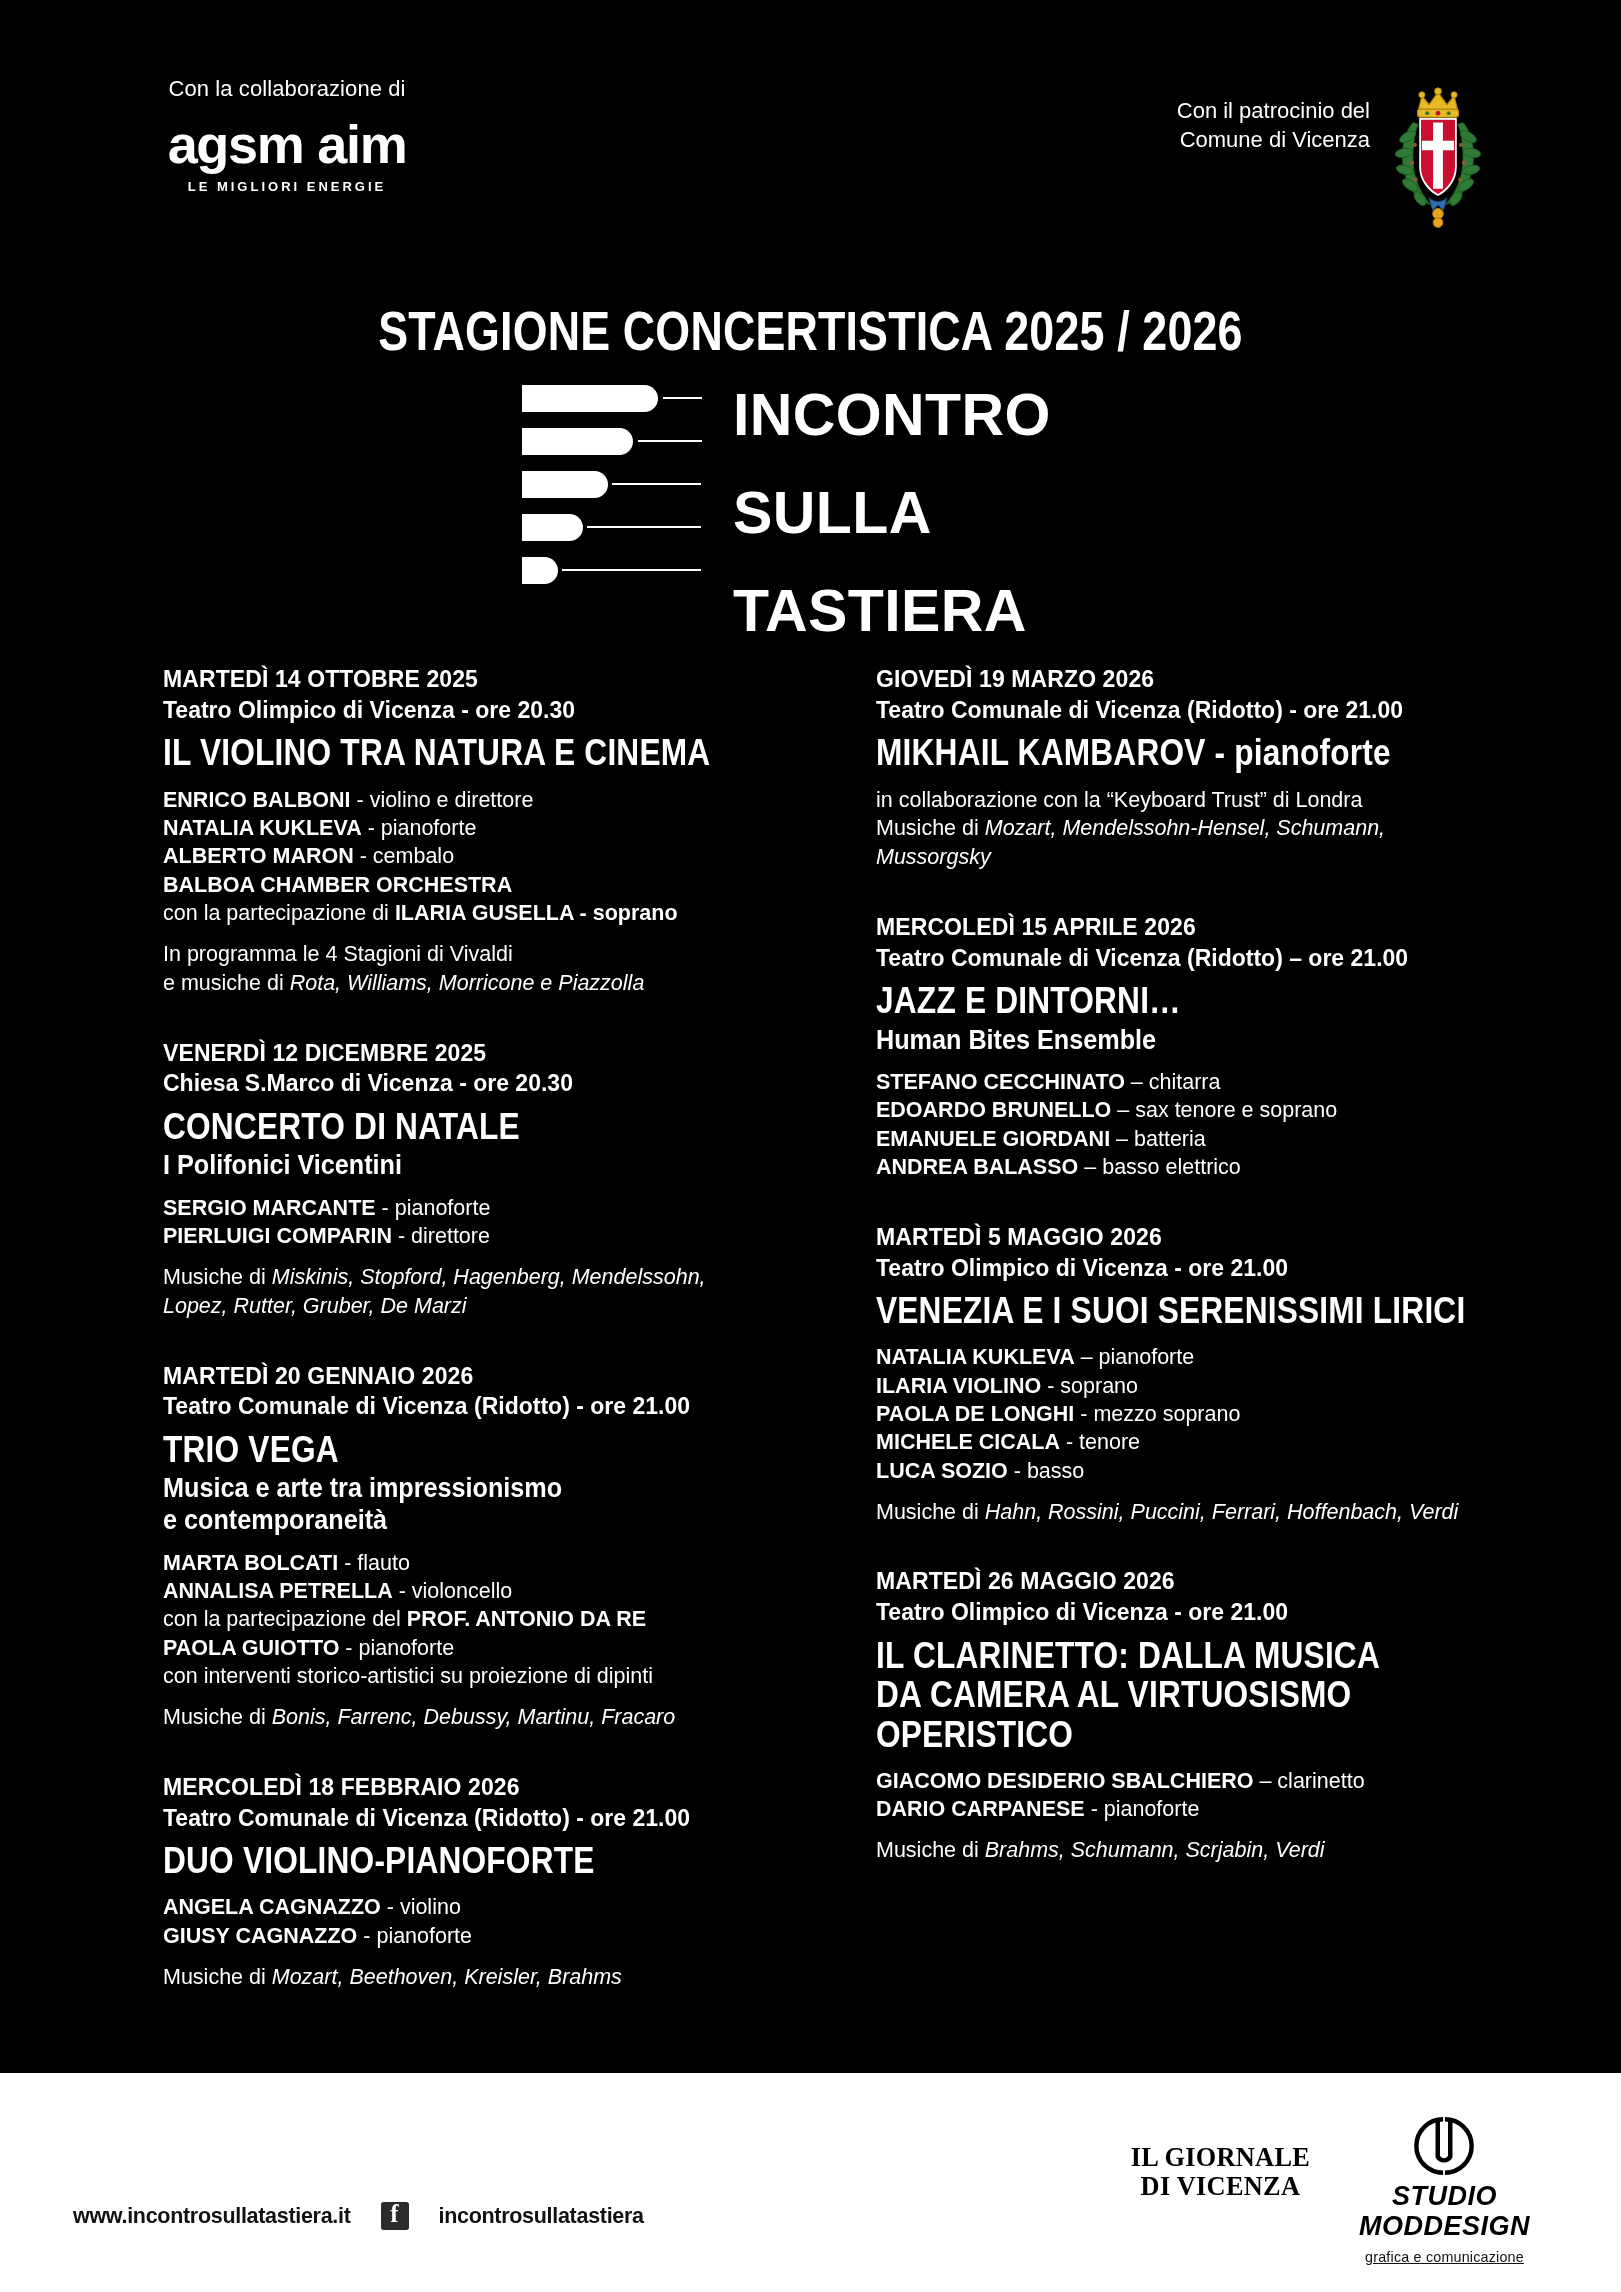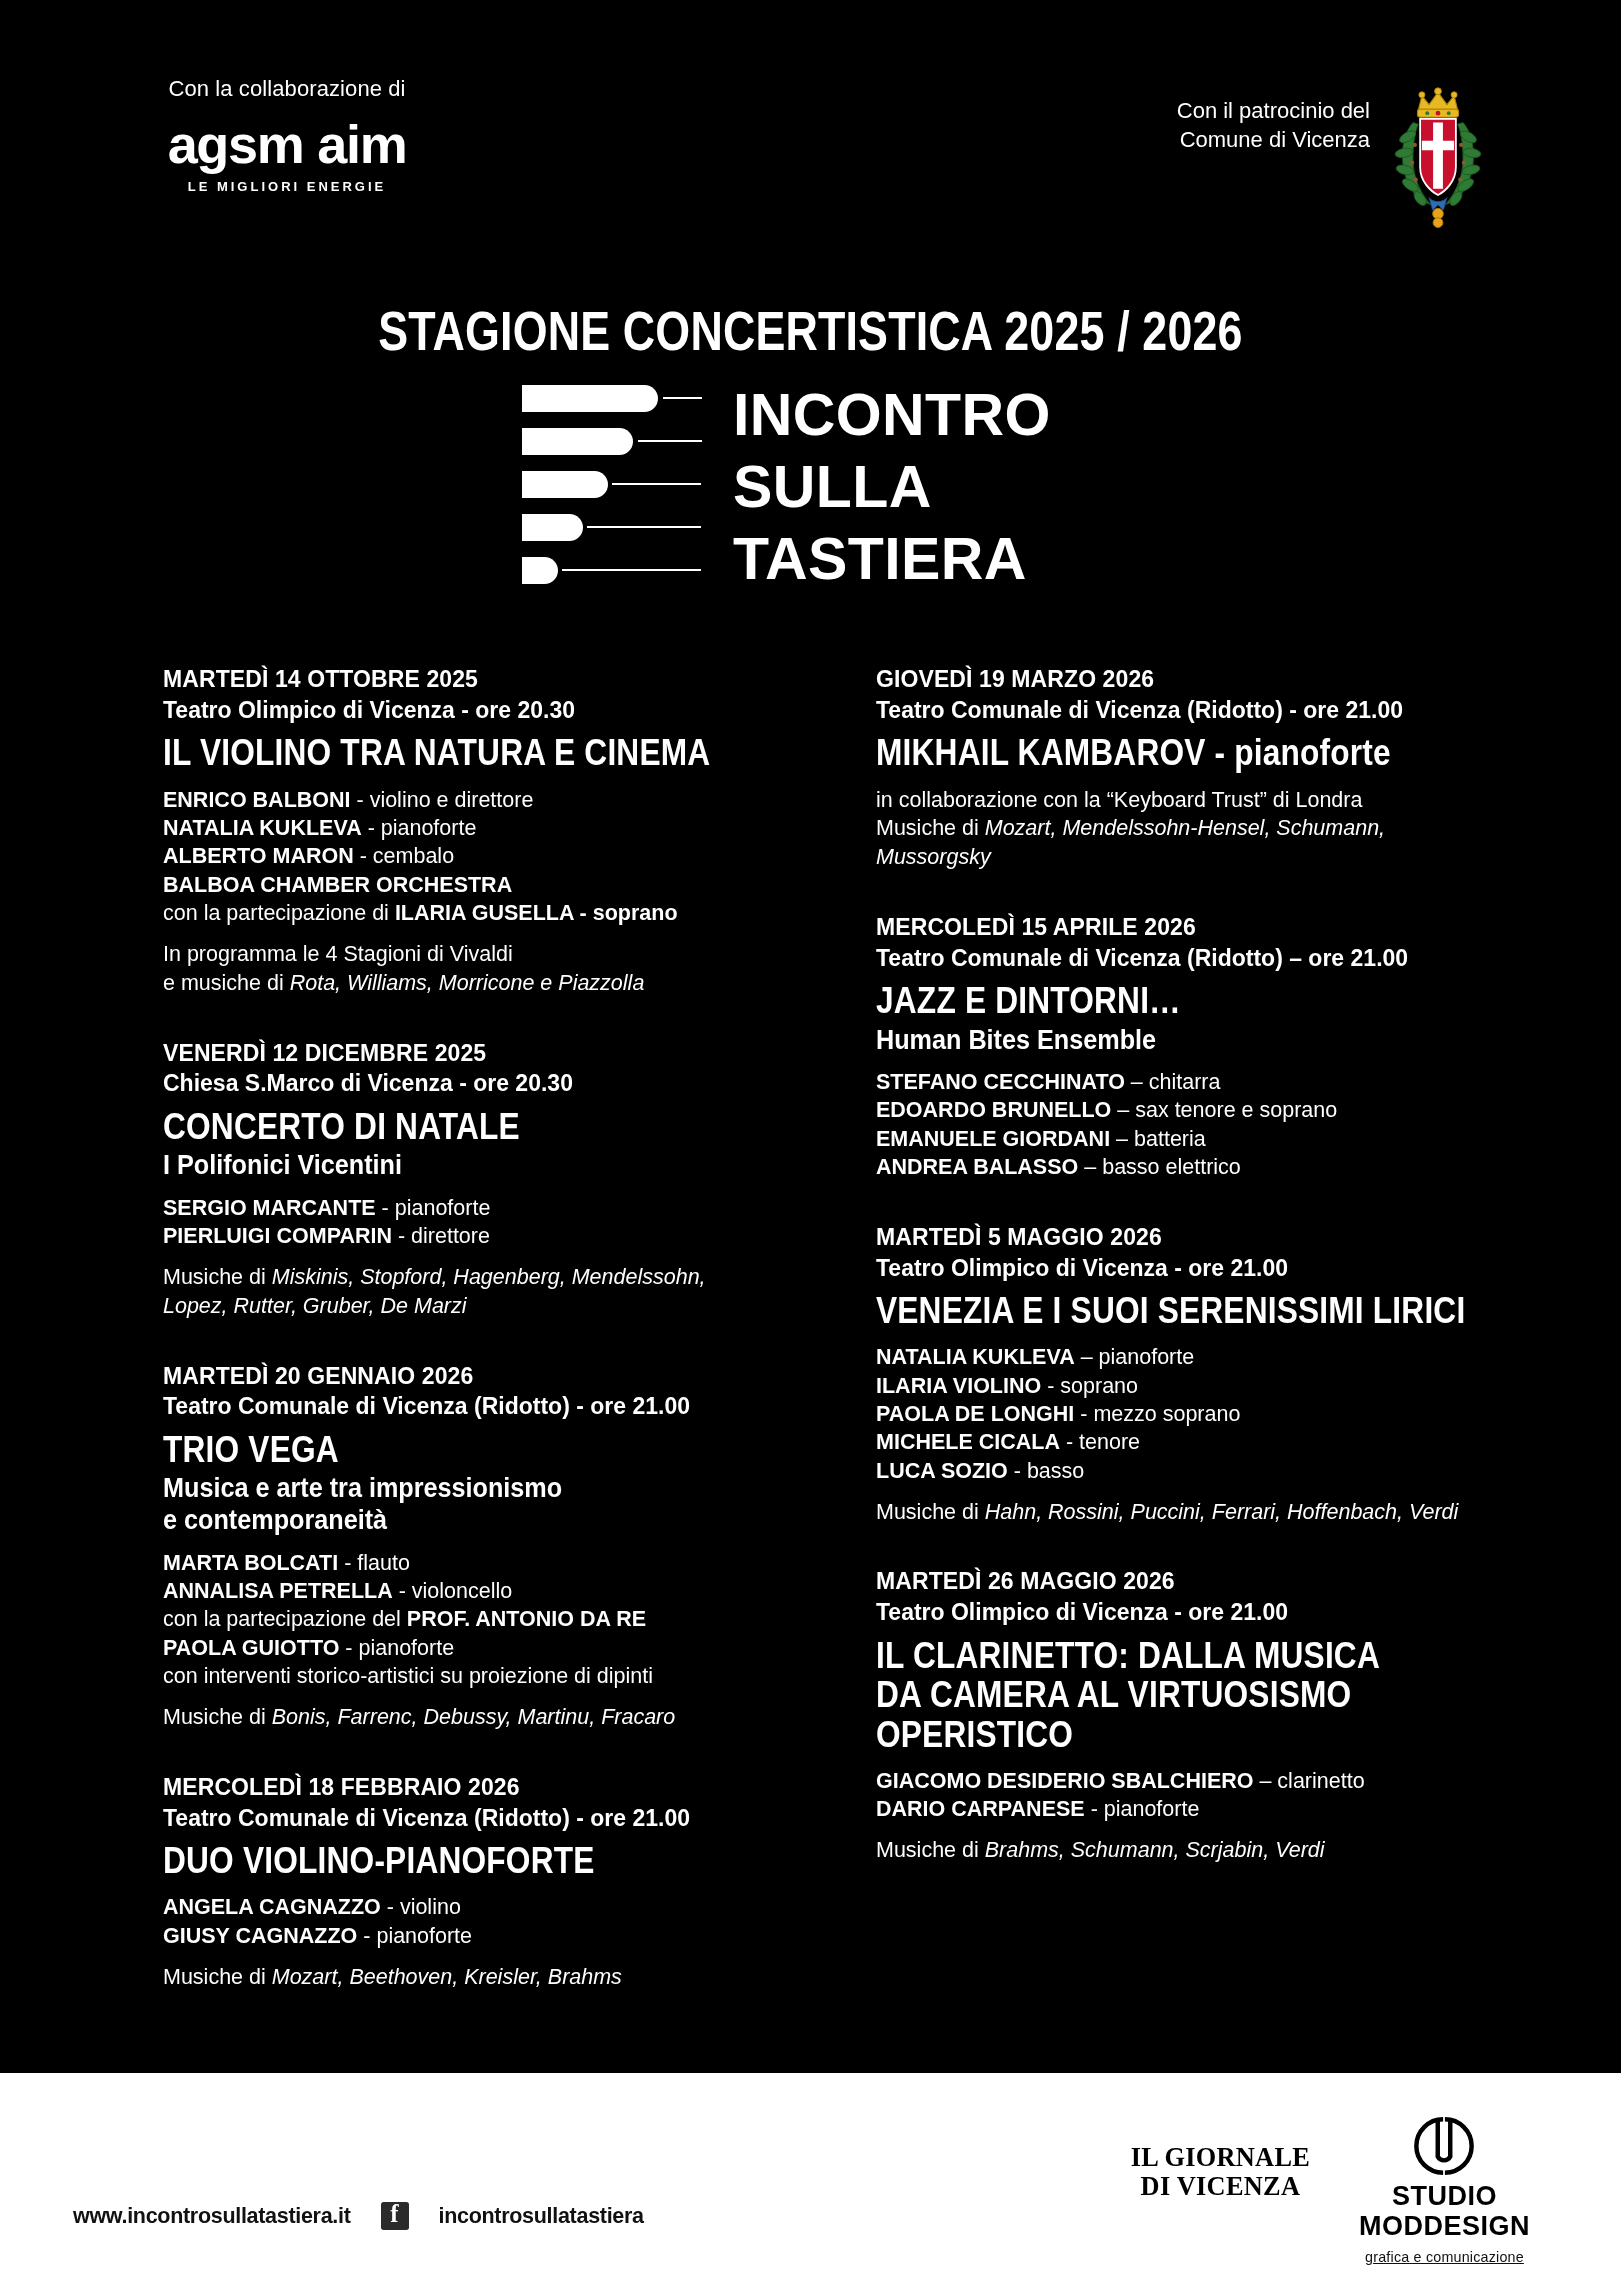--- a/index.html
+++ b/index.html
@@ -47,21 +47,21 @@
   .key-row{position:absolute;left:0;height:27px;}
   .key-bar{
     position:absolute;left:0;top:0;height:27px;background:#fff;
     border-radius:0 13.4px 13.4px 0;
   }
   .key-shadow{
     position:absolute;left:0;top:12.5px;height:19.7px;
     background:#767676;border-radius:0 10.7px 10.7px 0;z-index:-1;
   }
   .key-line{position:absolute;height:2.7px;background:#fff;top:11.6px;}
-  .brand-words{display:flex;flex-direction:column;}
+  .brand-words{display:flex;flex-direction:column;gap:26px;}
   .brand-word{
     font-size:59px;font-weight:700;letter-spacing:0.4px;line-height:1.02;color:#fff;
     margin-bottom:11.6px;
   }
 
   
   .cols{position:absolute;top:665px;left:0;right:0;height:1361px;}
   .col{position:absolute;top:0;width:627px;}
   .col-left{left:163px;}
   .col-right{left:876px;}
@@ -105,21 +105,21 @@
 
   .foot-logos{position:absolute;right:91px;top:38px;display:flex;align-items:flex-start;gap:43px;}
   .giornale{
     font-family:"Liberation Serif","DejaVu Serif",serif;font-weight:700;
     text-align:center;color:#000;line-height:1.02;padding-top:32px;
   }
   .giornale span{display:block;font-size:28px;letter-spacing:0.3px;transform:scaleX(.94);}
   .modd{text-align:center;color:#000;}
   .modd-mark{height:70px;display:flex;justify-content:center;align-items:center;}
   .modd-name{font-size:27px;font-weight:700;letter-spacing:0.5px;line-height:1.12;}
-  .modd-name span{display:block;}
+  .modd-name span{display:block;font-style:italic;}
   .modd-tag{font-size:14.3px;letter-spacing:0.2px;margin-top:7.2px;color:#111;text-decoration:underline;}
 </style>
 </head>
 <body>
 
 <div class="poster">
 
   <div class="topbar">
 
     <div class="collab">

